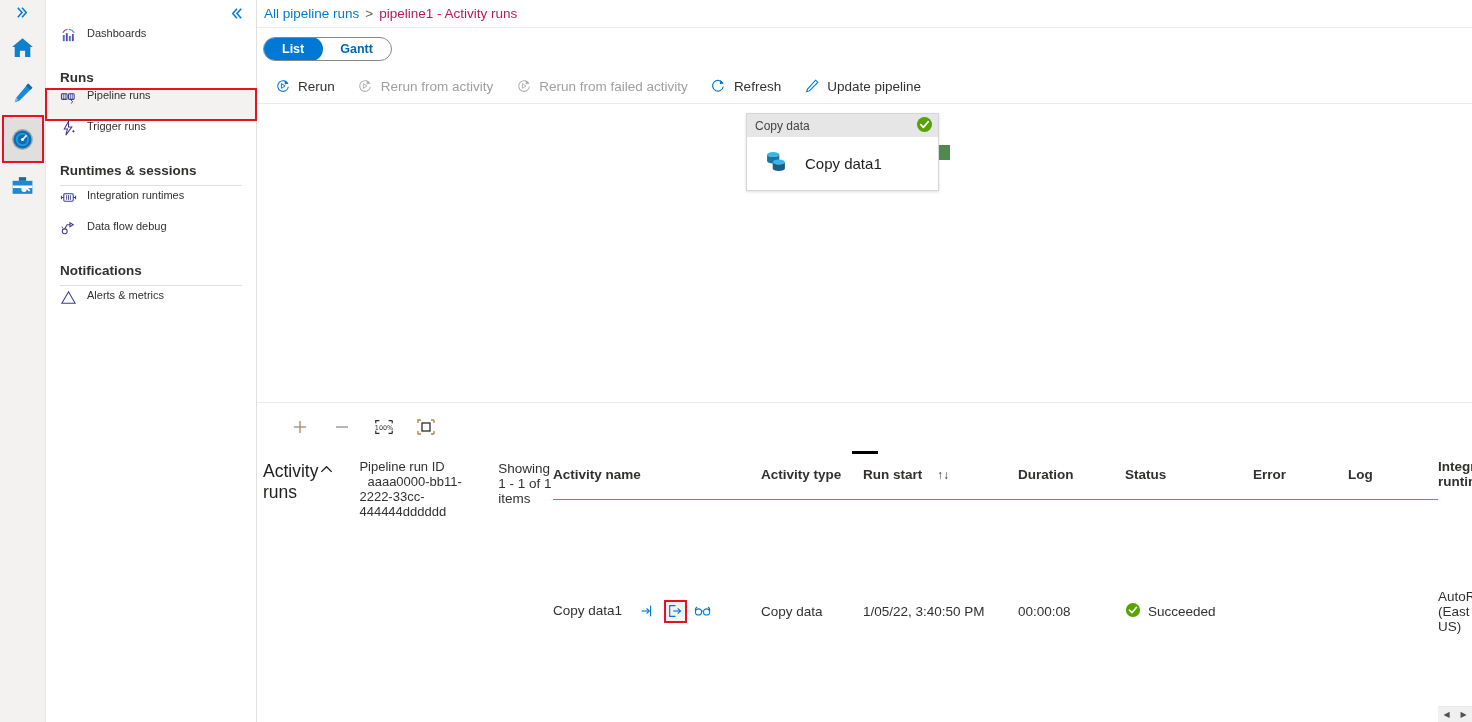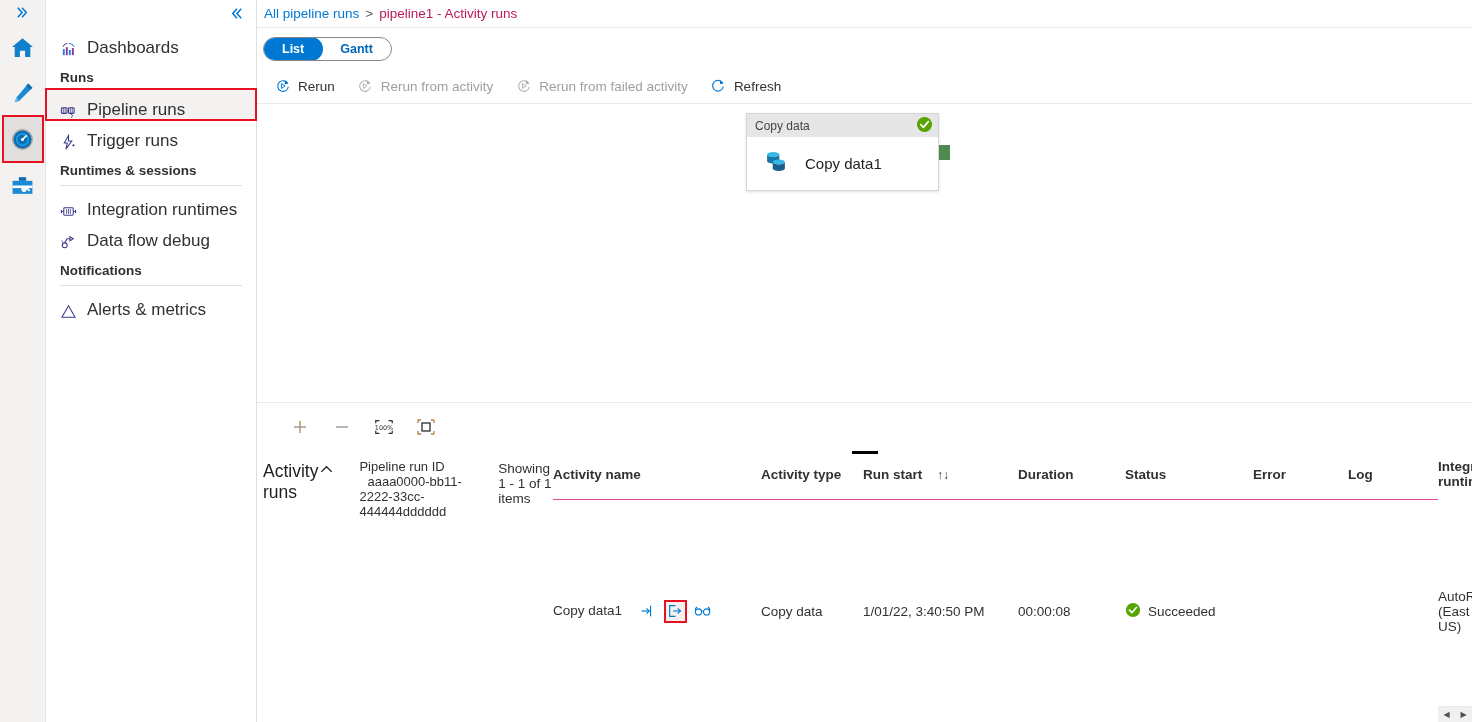--- a/index.html
+++ b/index.html
@@ -43,23 +43,23 @@
     border-right: 1px solid #e1dfdd;
     padding-top: 0px;
     position: relative;
   }
   .sb-collapse {
     height: 27px; display: flex; align-items: center;
     justify-content: flex-end; padding-right: 12px;
     color: #0078d4;
   }
   .sb-item {
-    display: flex; align-items: flex-end; gap: 10px;
+    display: flex; align-items: flex-start; gap: 10px;
     height: 31px; padding: 0 10px 0 14px;
-    font-size: 17px; color: #323130;
+    font-size: 11px; color: #323130;
     position: relative;
   }
   .sb-item .ic { width: 17px; height: 17px; display: flex; align-items: center; justify-content: center; flex: 0 0 17px; }
   .sb-item.sel-box {
     background: #f3f2f1;
     outline: 2px solid #e81123;
     outline-offset: -1px;
   }
   .sb-group {
     font-size: 13.5px; font-weight: bold; color: #323130;
@@ -368,20 +368,28 @@
         <span>Rerun from failed activity</span>
       </div>
       <div class="cmd">
         <span class="gl">
           <svg width="16" height="16" viewBox="0 0 18 18">
             <path d="M14.4 6.2 A6 6 0 1 0 14.9 9.6" fill="none" stroke="#0078d4" stroke-width="1.3"></path>
             <path d="M11.2 2.2 L15.2 5.9 L11.2 6.9 Z" fill="#0078d4"></path>
           </svg>
         </span>
         <span>Refresh</span>
+      </div>
+      <div class="cmd">
+        <span class="gl">
+          <svg width="16" height="16" viewBox="0 0 18 18">
+            <path d="M13 2.5 L15.5 5 L6 14.5 L3 15.5 L4 12.5 Z" fill="none" stroke="#0078d4" stroke-width="1.2"></path>
+          </svg>
+        </span>
+        <span>Update pipeline</span>
       </div>
     </div>
 
     <div class="canvas">
       <div class="node">
         <div class="node-hd">
           <span>Copy data</span>
           <span>
             <svg width="17" height="17" viewBox="0 0 18 18">
               <circle cx="9" cy="9" r="8" fill="#57a300"></circle>
@@ -498,21 +506,21 @@
                   <svg width="18" height="14" viewBox="0 0 20 14">
                     <circle cx="5" cy="8" r="3.4" fill="none" stroke="#0078d4" stroke-width="1.2"></circle>
                     <circle cx="14" cy="8" r="3.4" fill="none" stroke="#0078d4" stroke-width="1.2"></circle>
                     <path d="M8.4 7.5 Q9.5 6.4 10.6 7.5" fill="none" stroke="#0078d4" stroke-width="1.2"></path>
                     <path d="M1.6 7 Q1.2 3.5 3.6 2.6 M17.4 7 Q17.8 3.5 15.4 2.6" fill="none" stroke="#0078d4" stroke-width="1.2"></path>
                   </svg>
                 </span>
               </span>
             </td>
             <td>Copy data</td>
-            <td>1/01/22, 3:40:50 PM</td>
+            <td>1/05/22, 3:40:50 PM</td>
             <td>00:00:08</td>
             <td>
               <span class="status-cell">
                 <span>
                   <svg width="16" height="16" viewBox="0 0 18 18">
                     <circle cx="9" cy="9" r="8" fill="#57a300"></circle>
                     <path d="M5 9.2 L7.8 12 L13 6" fill="none" stroke="#fff" stroke-width="1.8" stroke-linecap="round" stroke-linejoin="round"></path>
                   </svg>
                 </span>
                 <span>Succeeded</span>

